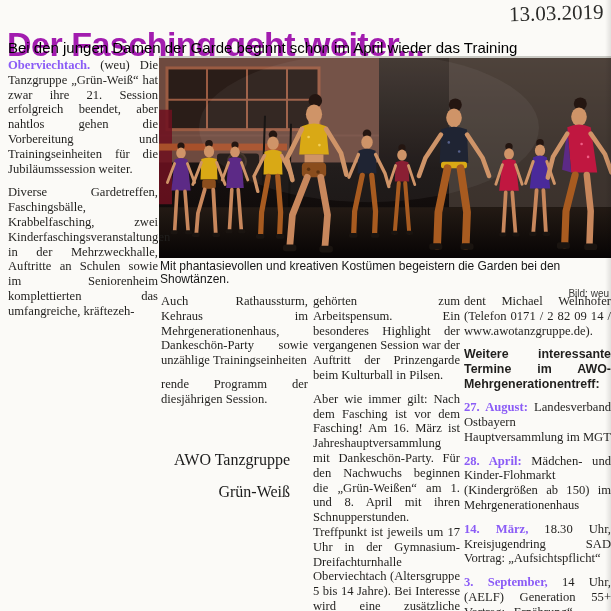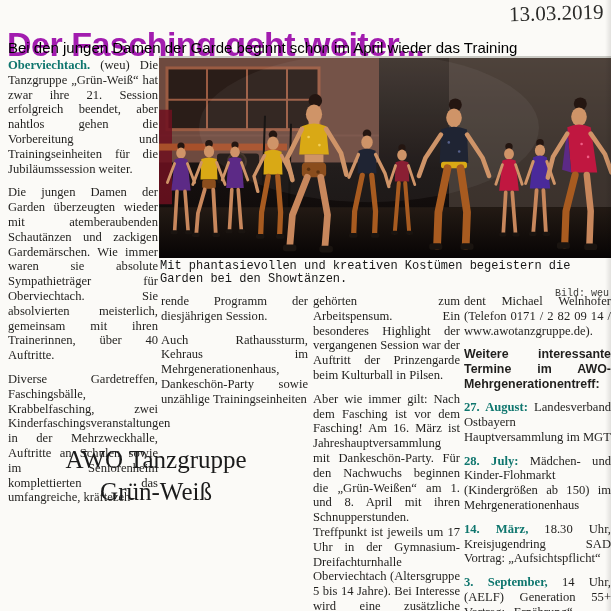--- a/index.html
+++ b/index.html
@@ -39,49 +39,49 @@
   
   .photo{
     position:absolute;left:159px;top:56px;width:452px;height:202px;
     background:#120d0b;
     border-top:2px solid #c9c9c3;
     box-sizing:border-box;
   }
   .photo svg{display:block;width:100%;height:100%;}
   .caption-row{
     position:absolute;left:160px;top:260px;width:449px;
-    font-family:Liberation Mono, monospace;
+    font-family:Liberation Sans, sans-serif;
     font-size:12px;line-height:13px;color:#161616;
   }
   .credit{
     text-align:right;
     font-size:10px;color:#3c3c3a;margin-top:1px;
   }
 
   
   .col{
     position:absolute;
     font-size:12.6px;line-height:14.8px;
     text-align:justify;
     color:#201f1d;
   }
   .col p{margin:0 0 9px 0;}
-  .col b{font-weight:700;color:#0f766e;}
+  .col b{font-weight:700;color:#8b5cf6;}
   .col1{left:8px;  top:58px; width:150px;}
   .col2{left:161px;top:294px;width:147px;}
   .col3{left:313px;top:294px;width:147px;height:330px;}
   .col4{left:464px;top:294px;width:147px;}
   .col4 .termine-head{font-family:"Liberation Sans", sans-serif;font-weight:700;font-size:12.4px;line-height:14.6px;}
 
   
   .stamp{
     position:absolute;left:22px;top:444px;width:268px;
-    text-align:center;
+    text-align:right;
     font-family:"Liberation Serif", serif;
-    font-size:25px;line-height:32px;color:#1b1b1b;
+    font-size:16px;line-height:32px;color:#1b1b1b;
   }
 </style>
 </head>
 <body>
 
 <div class="page">
 
   <h1 class="headline">Der Fasching geht weiter...</h1>
   <div class="date">13.03.2019</div>
   <div class="subhead">Bei den jungen Damen der Garde beginnt schon im April wieder das Training</div>
@@ -275,40 +275,39 @@
     </svg>
   </div>
 
   <div class="caption-row">
     <div>Mit phantasievollen und kreativen Kostümen begeistern die Garden bei den Showtänzen.</div>
     <div class="credit">Bild: weu</div>
   </div>
 
   <div class="col col1">
     <p><b>Oberviechtach.</b><span> (weu) Die Tanzgruppe „Grün-Weiß“ hat zwar ihre 21. Session erfolgreich beendet, aber nahtlos gehen die Vorbereitung und Trainingseinheiten für die Jubiläumssession weiter.</span></p>
-    <p>Die jungen Damen der Garden überzeugten wieder mit atemberaubenden Schautänzen und zackigen Gardemärschen. Wie immer waren sie absolute Sympathieträger für Oberviechtach. Sie absolvierten meisterlich, gemeinsam mit ihren Trainerinnen, über 40 Auftritte.</p>
     <p>Diverse Gardetreffen, Faschingsbälle, Krabbelfasching, zwei Kinderfaschingsveranstaltungen in der Mehrzweckhalle, Auftritte an Schulen sowie im Seniorenheim komplettierten das umfangreiche, kräftezeh-</p>
   </div>
 
   <div class="col col2">
+    <p>Auch Rathaussturm, Kehraus im Mehrgenerationenhaus, Dankeschön-Party sowie unzählige Trainingseinheiten</p>
     <p>rende Programm der diesjährigen Session.</p>
-    <p>Auch Rathaussturm, Kehraus im Mehrgenerationenhaus, Dankeschön-Party sowie unzählige Trainingseinheiten</p>
   </div>
 
   <div class="col col3">
     <p>gehörten zum Arbeitspensum. Ein besonderes Highlight der vergangenen Session war der Auftritt der Prinzengarde beim Kulturball in Pilsen.</p>
     <p>Aber wie immer gilt: Nach dem Fasching ist vor dem Fasching! Am 16. März ist Jahreshauptversammlung mit Dankeschön-Party. Für den Nachwuchs beginnen die „Grün-Weißen“ am 1. und 8. April mit ihren Schnupperstunden. Treffpunkt ist jeweils um 17 Uhr in der Gymnasium-Dreifachturnhalle Oberviechtach (Altersgruppe 5 bis 14 Jahre). Bei Interesse wird eine zusätzliche Trainingsgruppe für 3 bis 4 (5)-Jährige eingeführt.</p>
 
   </div>
 
   <div class="col col4">
     <p>dent Michael Welnhofer (Telefon 0171 / 2 82 09 14 / www.awotanzgruppe.de).</p>
     <p class="termine-head">Weitere interessante Termine im AWO-Mehrgenerationentreff:</p>
     <p><b>27. August:</b><span> Landesverband Ostbayern Hauptversammlung im MGT</span></p>
-    <p><b>28. July:</b><span> Mädchen- und Kinder-Flohmarkt (Kindergrößen ab 150) im Mehrgenerationenhaus</span></p>
+    <p><b>28. April:</b><span> Mädchen- und Kinder-Flohmarkt (Kindergrößen ab 150) im Mehrgenerationenhaus</span></p>
     <p><b>14. März,</b><span> 18.30 Uhr, Kreisjugendring SAD Vortrag: „Aufsichtspflicht“</span></p>
     <p><b>3. September,</b><span> 14 Uhr, (AELF) Generation 55+ Vortrag: „Ernährung“</span></p>
 
   </div>
 
   <div class="stamp">
     <div>AWO Tanzgruppe</div>
     <div>Grün-Weiß</div>
   </div>
 

